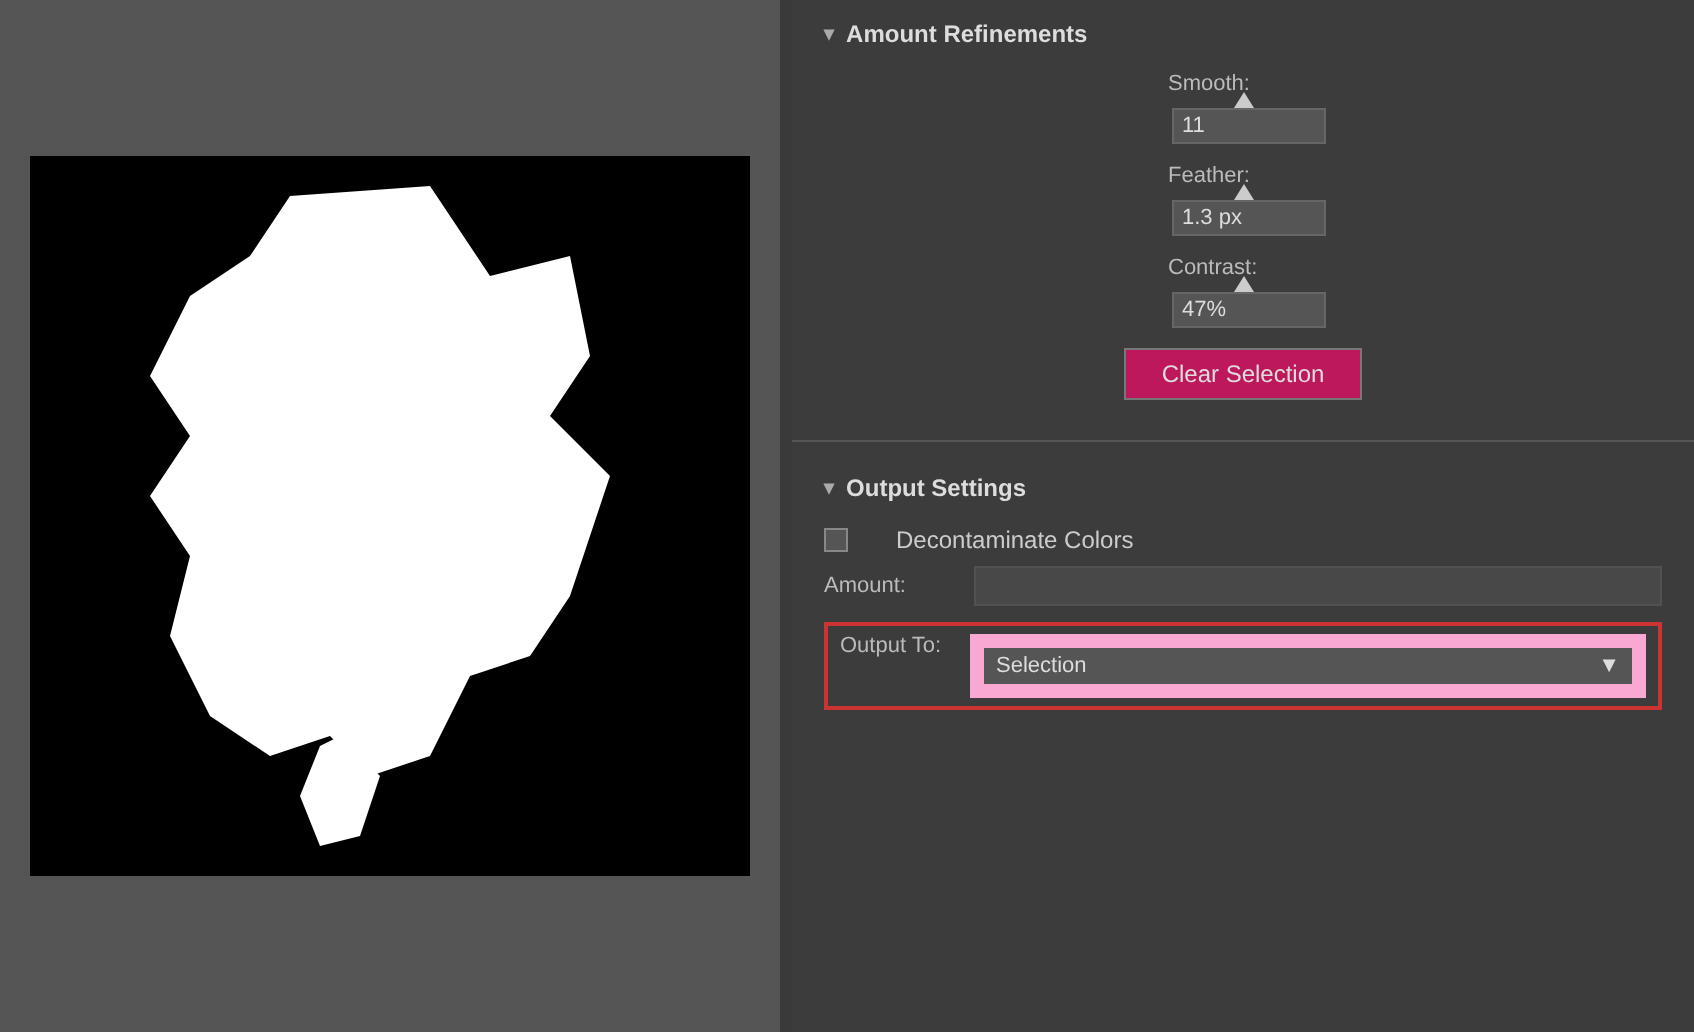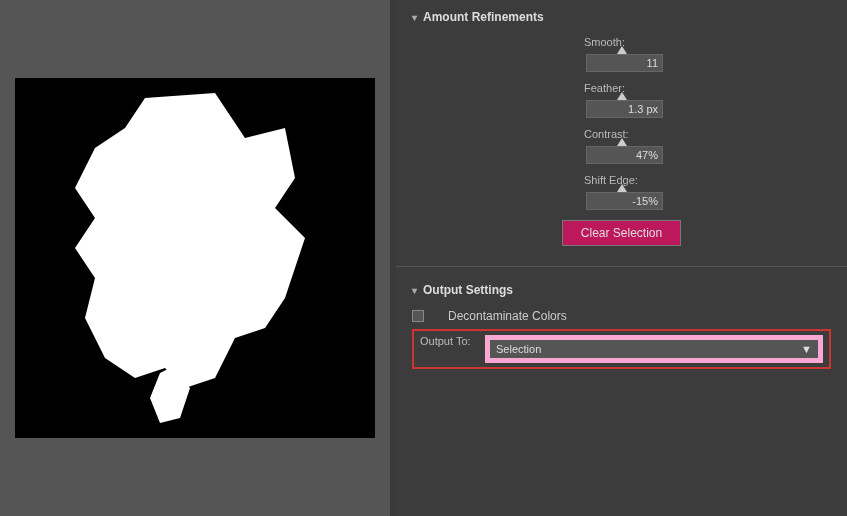--- a/index.html
+++ b/index.html
@@ -89,21 +89,21 @@
     }
 
     .slider-container {
       flex: 1;
       display: flex;
       flex-direction: column;
     }
 
     .value-box {
       width: 77px;
-      text-align: right;
+      text-align: left;
       background: #555;
       color: #ddd;
       font-size: 11px;
       padding: 2px 4px;
       border: 1px solid #666;
       margin-left: 6px;
       flex-shrink: 0;
     }
 
     .slider-track {
@@ -194,21 +194,21 @@
       width: 65px;
       color: #bbb;
       font-size: 11px;
       flex-shrink: 0;
     }
 
     .select-box {
       flex: 1;
       background: #555;
       color: #ddd;
-      border: 5px solid #f9a8d4;
+      border: 7px solid #f9a8d4;
       padding: 3px 6px;
       font-size: 11px;
       display: flex;
       align-items: center;
       justify-content: space-between;
     }
 
     .remember-row {
       display: flex;
       align-items: center;
@@ -296,49 +296,43 @@
       <span class="row-label">Contrast:</span>
       <div class="slider-container">
         <div class="slider-track">
           <div class="slider-fill" style="width:47%"></div>
           <div class="slider-thumb" style="left:47%"></div>
         </div>
       </div>
       <div class="value-box">47%</div>
     </div>
 
-    <div class="row">
-      <span class="row-label">Shift Edge:</span>
-      <div class="slider-container">
-        <div class="slider-track">
-          <div class="slider-fill" style="width:43%"></div>
-          <div class="slider-thumb" style="left:43%"></div>
-        </div>
-      </div>
-      <div class="value-box">-15%</div>
-    </div>
 
     <div class="buttons-row">
       <button class="btn">Clear Selection</button>
     </div>
   </div>
 
   <div class="separator"></div>
 
   <div class="output-section">
     <div class="section-header">
       <span class="chevron">▾</span>
       <span>Output Settings</span>
     </div>
 
     <div class="decontaminate-row">
       <div class="checkbox-box"></div>
       <span>Decontaminate Colors</span>
     </div>
 
+    <div class="output-row">
+      <span class="output-label">Amount:</span>
+      <div class="amount-box"></div>
+    </div>
 
     <div class="output-to-row">
       <span class="output-to-label">Output To:</span>
       <div class="select-box">
         <span>Selection</span>
         <span>▼</span>
       </div>
     </div>
 
   </div>

